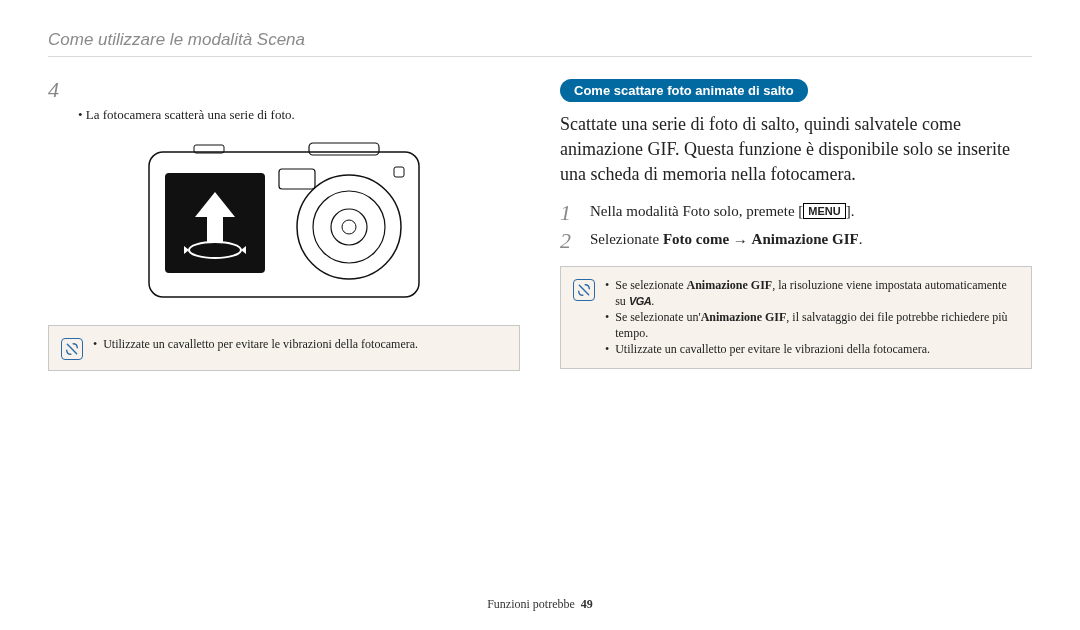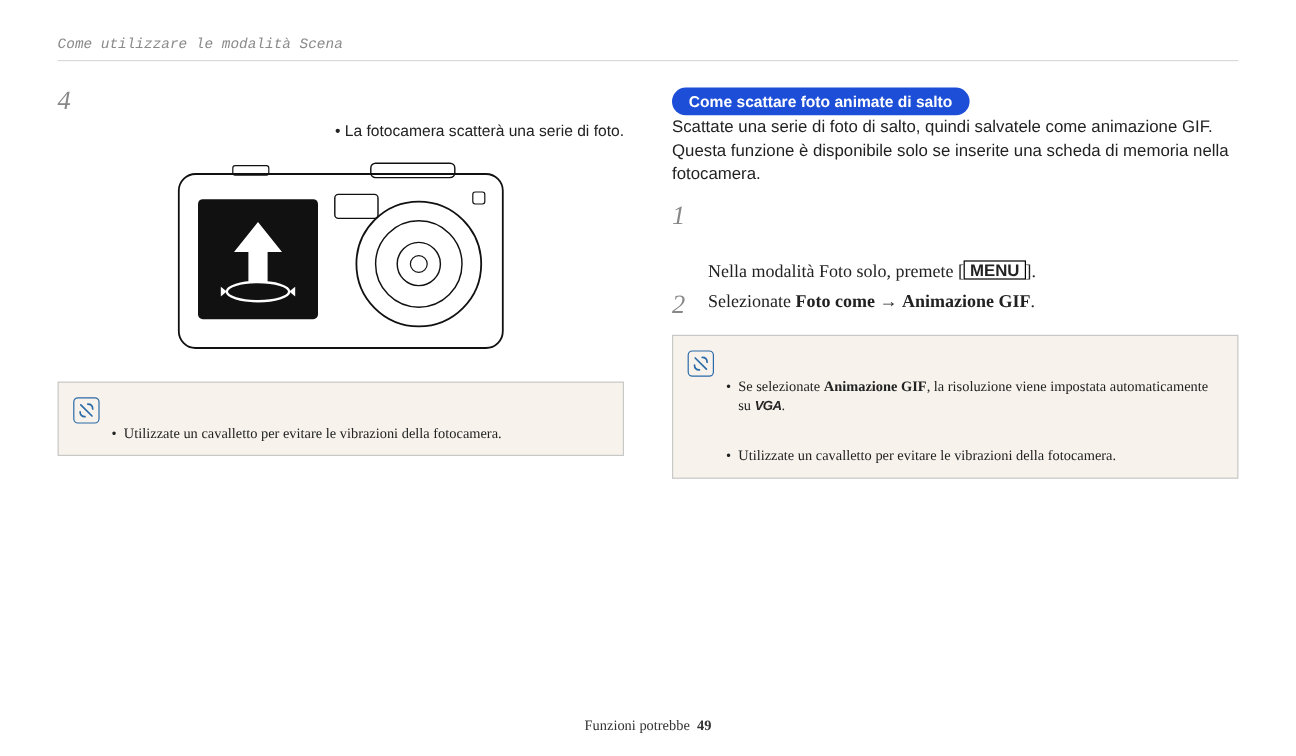--- a/index.html
+++ b/index.html
@@ -7,23 +7,23 @@
     width: 1080px;
     height: 630px;
     font-family: "Segoe UI", Arial, sans-serif;
     color: #222;
     background: #fff;
     position: relative;
     padding: 30px 48px 0 48px;
   }
   .header-band {
     color: #8a8a8a;
-    font-size: 12px;
+    font-size: 17px;
     font-style: italic;
-    font-family: Liberation Mono, monospace;
+    font-family: Liberation Sans, sans-serif;
     border-bottom: 1px solid #d9d9d9;
     padding-bottom: 6px;
     margin-bottom: 22px;
   }
   .columns {
     display: flex;
     gap: 40px;
   }
   .col { flex: 1; }
 
@@ -37,22 +37,21 @@
     min-width: 18px;
   }
   .step-text {
     font-size: 15px;
     font-family: Georgia, "Times New Roman", serif;
     line-height: 1.3;
   }
   .sub-bullet {
     margin-left: 30px;
     font-size: 13px;
-    font-family: Liberation Sans, sans-serif;
-    text-align: right;
+    font-family: Liberation Serif, serif;
   }
   .sub-bullet::before { content: "• "; }
 
   .camera-wrap {
     display: flex;
     justify-content: center;
     margin: 14px 0 18px 0;
   }
 
   .note-box {
@@ -71,56 +70,56 @@
     border: 1.5px solid #2b6aa8;
     border-radius: 4px;
     display: flex;
     align-items: center;
     justify-content: center;
     flex-shrink: 0;
     margin-top: 2px;
   }
   .note-icon svg { width: 14px; height: 14px; }
   .note-list { list-style: none; }
-  .note-list li { display: flex; margin-top: 24px; }
+  .note-list li { display: flex; }
   .note-list li::before {
     content: "•";
     margin-right: 6px;
   }
 
   .pill {
     display: inline-block;
-    background: #1d4ed8;
+    background: #0369a1;
     color: #fff;
     font-weight: bold;
     font-size: 13px;
     padding: 4px 14px;
     border-radius: 12px;
     font-family: "Segoe UI", Arial, sans-serif;
     font-style: normal;
+    margin-bottom: 10px;
     text-align: center;
   }
   .para {
-    font-size: 14px;
-    font-family: Liberation Sans, sans-serif;
+    font-size: 18px;
+    font-family: Liberation Serif, serif;
     line-height: 1.4;
     margin-bottom: 14px;
   }
 
   .menu-glyph {
     display: inline-block;
     border: 1.4px solid #000;
     font-family: Arial, sans-serif;
     font-weight: bold;
     font-style: normal;
-    font-size: 14px;
+    font-size: 11px;
     padding: 0 4px;
     line-height: 14px;
     vertical-align: 1px;
-    margin-top: 48px;
   }
   .vga-glyph {
     display: inline-block;
     font-family: Arial, sans-serif;
     font-weight: bold;
     font-style: italic;
     font-size: 11px;
     letter-spacing: -0.5px;
   }
 
@@ -215,20 +214,25 @@
             <path d="M4 4 L20 20 M3 14 Q3 21 10 21 M21 10 Q21 3 14 3" stroke="#2b6aa8" stroke-width="2.4" fill="none" stroke-linecap="round"></path>
           </svg>
       </div>
       <ul class="note-list">
         <li>
           <span>
             <span>Se selezionate </span><b>Animazione GIF</b><span>, la risoluzione viene impostata automaticamente su </span><span class="vga-glyph">VGA</span><span>.</span>
           </span>
         </li>
         <li>
+          <span>
+            <span>Se selezionate un'</span><b>Animazione GIF</b><span>, il salvataggio dei file potrebbe richiedere più tempo.</span>
+          </span>
+        </li>
+        <li>
           <span>Utilizzate un cavalletto per evitare le vibrazioni della fotocamera.</span>
         </li>
       </ul>
     </div>
   </div>
 </div>
 
 <div class="footer">
   <span>Funzioni potrebbe</span>&nbsp;&nbsp;<span class="pg">49</span>
 </div>

